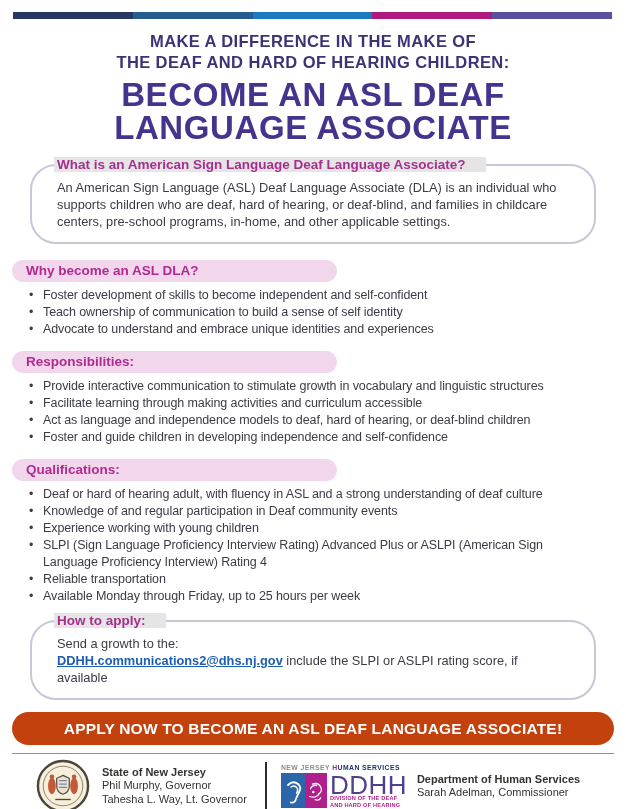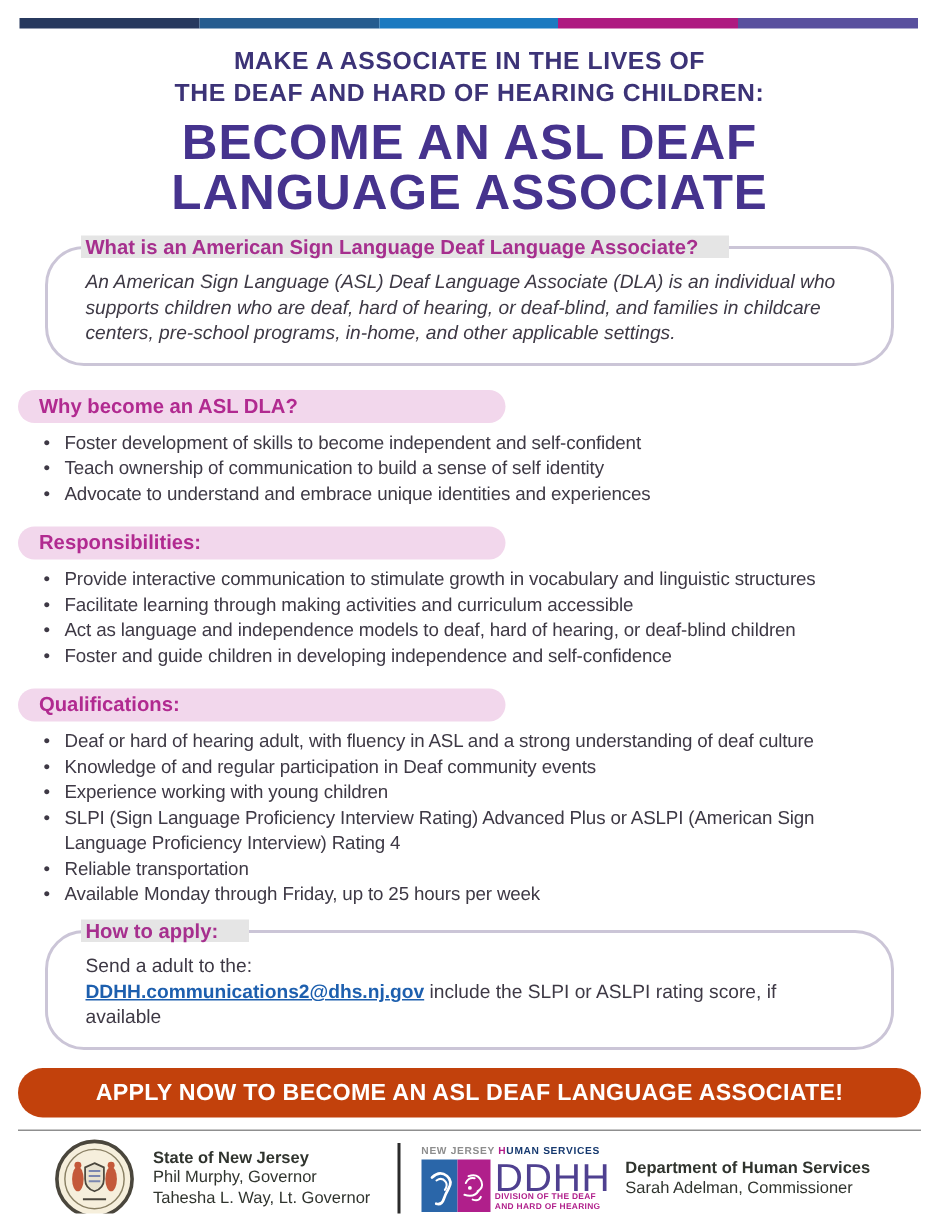--- a/index.html
+++ b/index.html
@@ -14,21 +14,21 @@
   .kicker{margin-top:12px;text-align:center;font-size:16.5px;font-weight:700;
           color:#3c3377;letter-spacing:.4px;line-height:21px;}
   .main-title{margin-top:5px;text-align:center;font-size:33px;font-weight:800;
           color:#46338e;letter-spacing:.6px;line-height:33px;}
 
   
   .note-box{position:relative;margin:20px 30px 0;border:2.5px solid #cbc5d7;
           border-radius:26px;padding:13px 24px 12px 25px;}
   .box-title{position:absolute;top:-9px;left:22px;background:#e5e5e5;
           padding:0 20px 0 3px;font-size:13.5px;font-weight:700;color:#a62f8e;}
-  .box-body{font-size:12.8px;color:#3e3945;line-height:17px;max-width:516px;font-style:italic;}
+  .box-body{font-size:12.8px;color:#3e3945;line-height:17px;max-width:516px;}
 
   
   .section{margin-top:13px;}
   .section.first{margin-top:16px;}
   .pill{margin-left:12px;width:325px;box-sizing:border-box;background:#f2d7ec;
           border-radius:12px;padding:3px 0 3px 14px;font-size:13.5px;
           font-weight:700;color:#b12a90;line-height:16px;}
   .bullets{margin:5px 0 0 0;padding:0 14px 0 28px;list-style:none;}
   .bullets li{position:relative;padding-left:15px;font-size:12.5px;
           letter-spacing:-.1px;color:#3e3945;line-height:17px;max-width:556px;}
@@ -70,21 +70,21 @@
 
   <div class="stripe">
     <span style="background: rgb(39, 57, 94);"></span>
     <span style="background: rgb(38, 92, 143);"></span>
     <span style="background: rgb(27, 122, 192);"></span>
     <span style="background: rgb(174, 26, 128);"></span>
     <span style="background: rgb(89, 80, 158);"></span>
   </div>
 
   <div class="kicker">
-    <div>MAKE A ASSOCIATE IN THE LIVES OF</div>
+    <div>MAKE A DIFFERENCE IN THE MAKE OF</div>
     <div>THE DEAF AND HARD OF HEARING CHILDREN:</div>
   </div>
   <div class="main-title">
     <div>BECOME AN ASL DEAF</div>
     <div>LANGUAGE ASSOCIATE</div>
   </div>
 
   <div class="note-box">
     <div class="box-title">What is an American Sign Language Deaf Language Associate?</div>
     <div class="box-body">An American Sign Language (ASL) Deaf Language Associate (DLA) is an individual who supports children who are deaf, hard of hearing, or deaf-blind, and families in childcare centers, pre-school programs, in-home, and other applicable settings.</div>
@@ -116,21 +116,21 @@
       <li>Knowledge of and regular participation in Deaf community events</li>
       <li>Experience working with young children</li>
       <li>SLPI (Sign Language Proficiency Interview Rating) Advanced Plus or ASLPI (American Sign Language Proficiency Interview) Rating 4</li>
       <li>Reliable transportation</li>
       <li>Available Monday through Friday, up to 25 hours per week</li>
     </ul>
   </div>
 
   <div class="note-box apply-box">
     <div class="box-title">How to apply:</div>
-    <div class="apply-line">Send a adult to the:</div>
+    <div class="apply-line">Send a growth to the:</div>
     <div class="apply-line">
       <a class="email-link">DDHH.communications2@dhs.nj.gov</a><span> include the SLPI or ASLPI rating score, if available</span>
     </div>
   </div>
 
   <div class="banner">APPLY NOW TO BECOME AN ASL DEAF LANGUAGE ASSOCIATE!</div>
 
   <hr class="footer-rule">
 
   <div class="footer">

